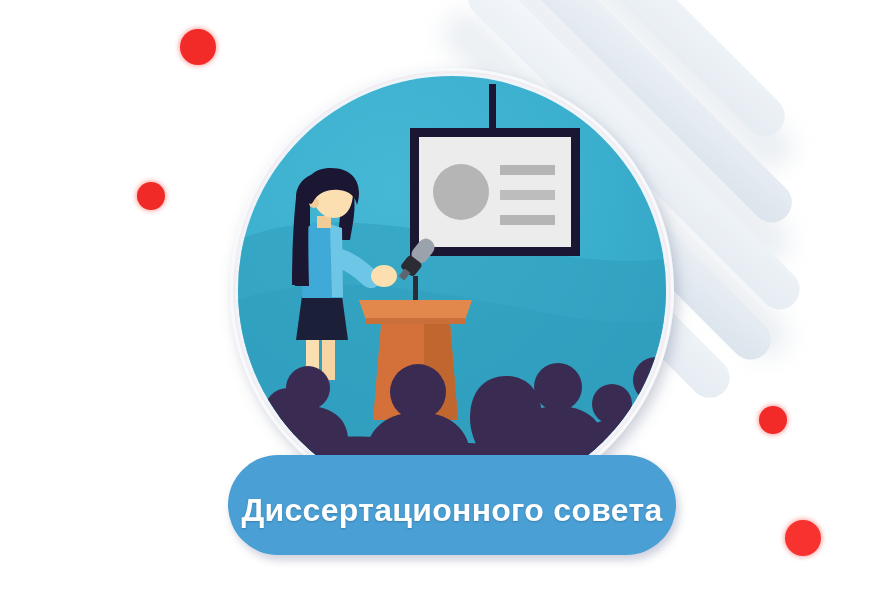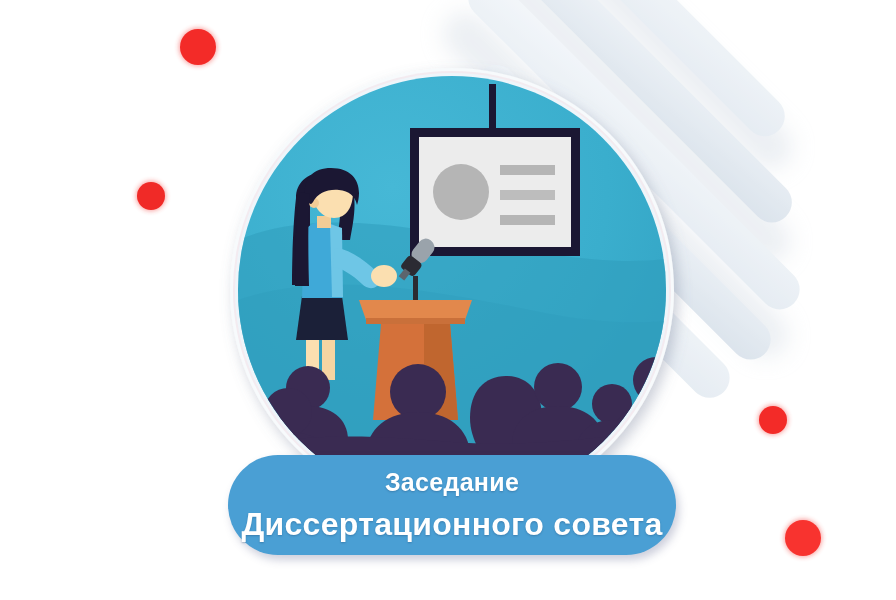--- a/index.html
+++ b/index.html
@@ -240,17 +240,16 @@
       <circle cx="773" cy="420" r="15" fill="#f32b28"></circle>
       <circle cx="803" cy="538" r="19" fill="#f32b28"></circle>
     </g>
     <circle cx="198" cy="47" r="18" fill="#f32b28"></circle>
     <circle cx="151" cy="196" r="14" fill="#f02a27"></circle>
     <circle cx="773" cy="420" r="14" fill="#f32b28"></circle>
     <circle cx="803" cy="538" r="18" fill="#f8332f"></circle>
   </svg>
 
   <div id="banner">
-    <div class="line l1">Заседание</div>
     <div class="line l2">Диссертационного совета</div>
   </div>
 
 </div>
 
 </body></html>

